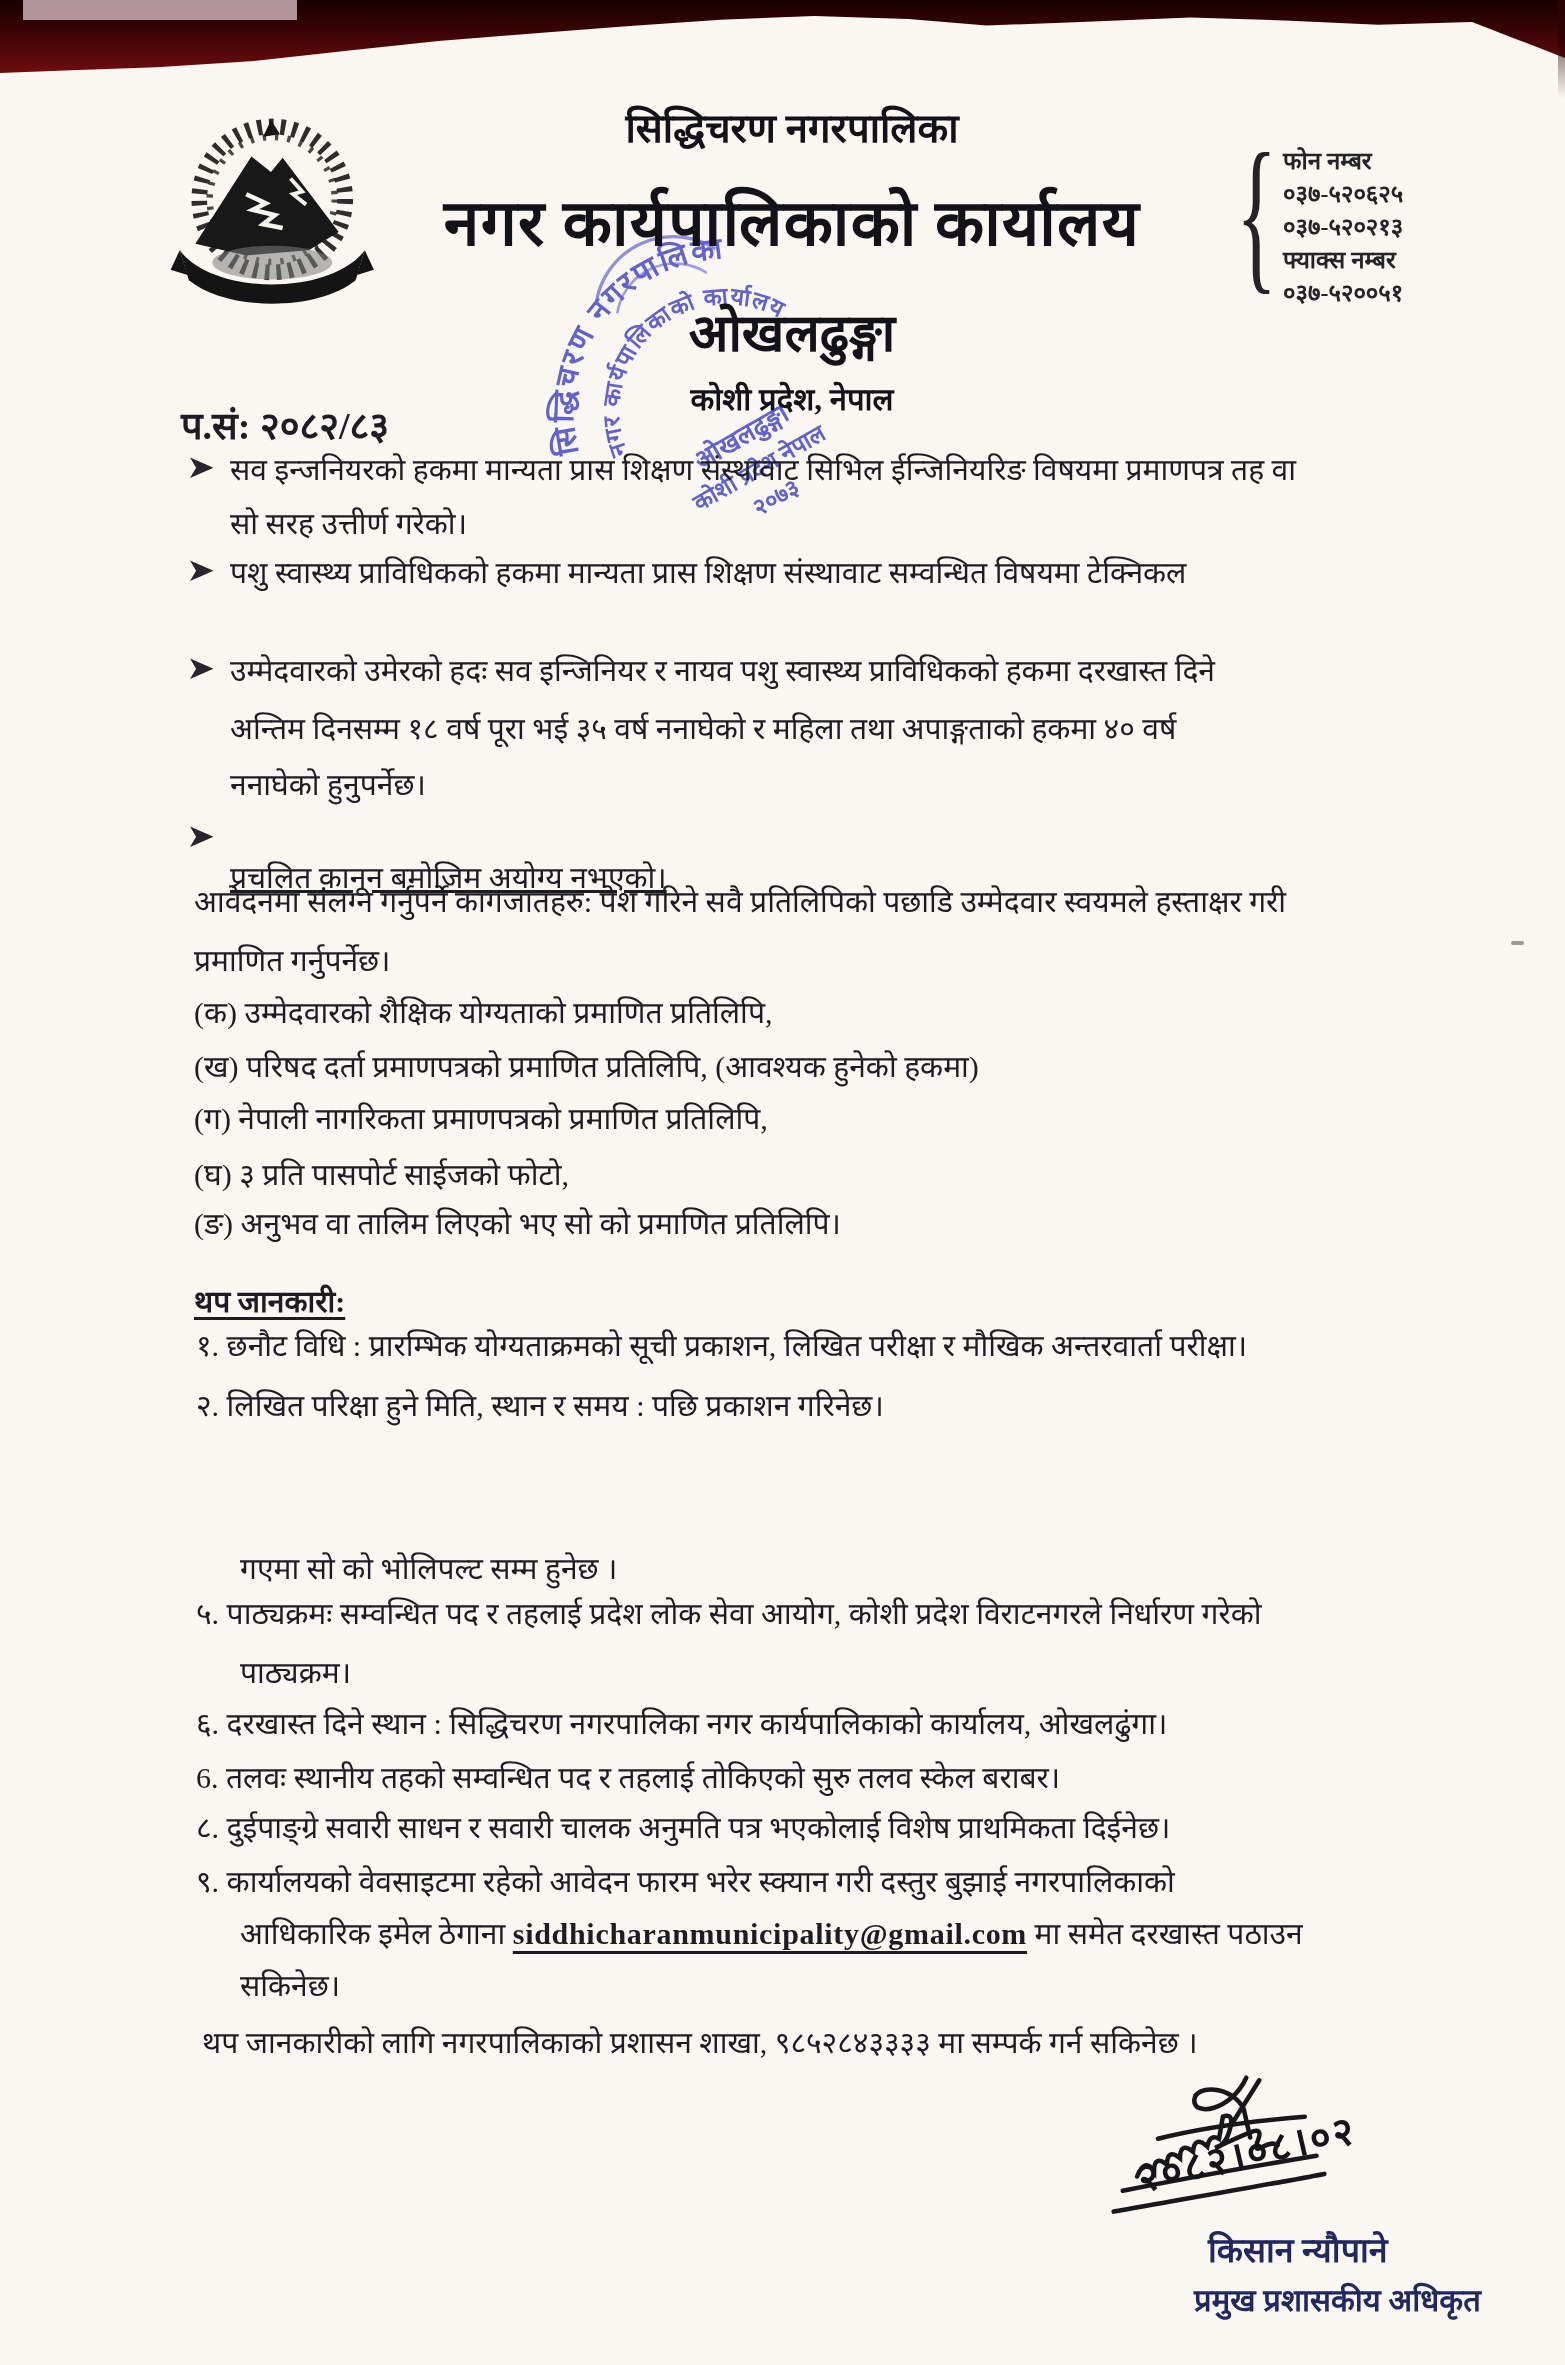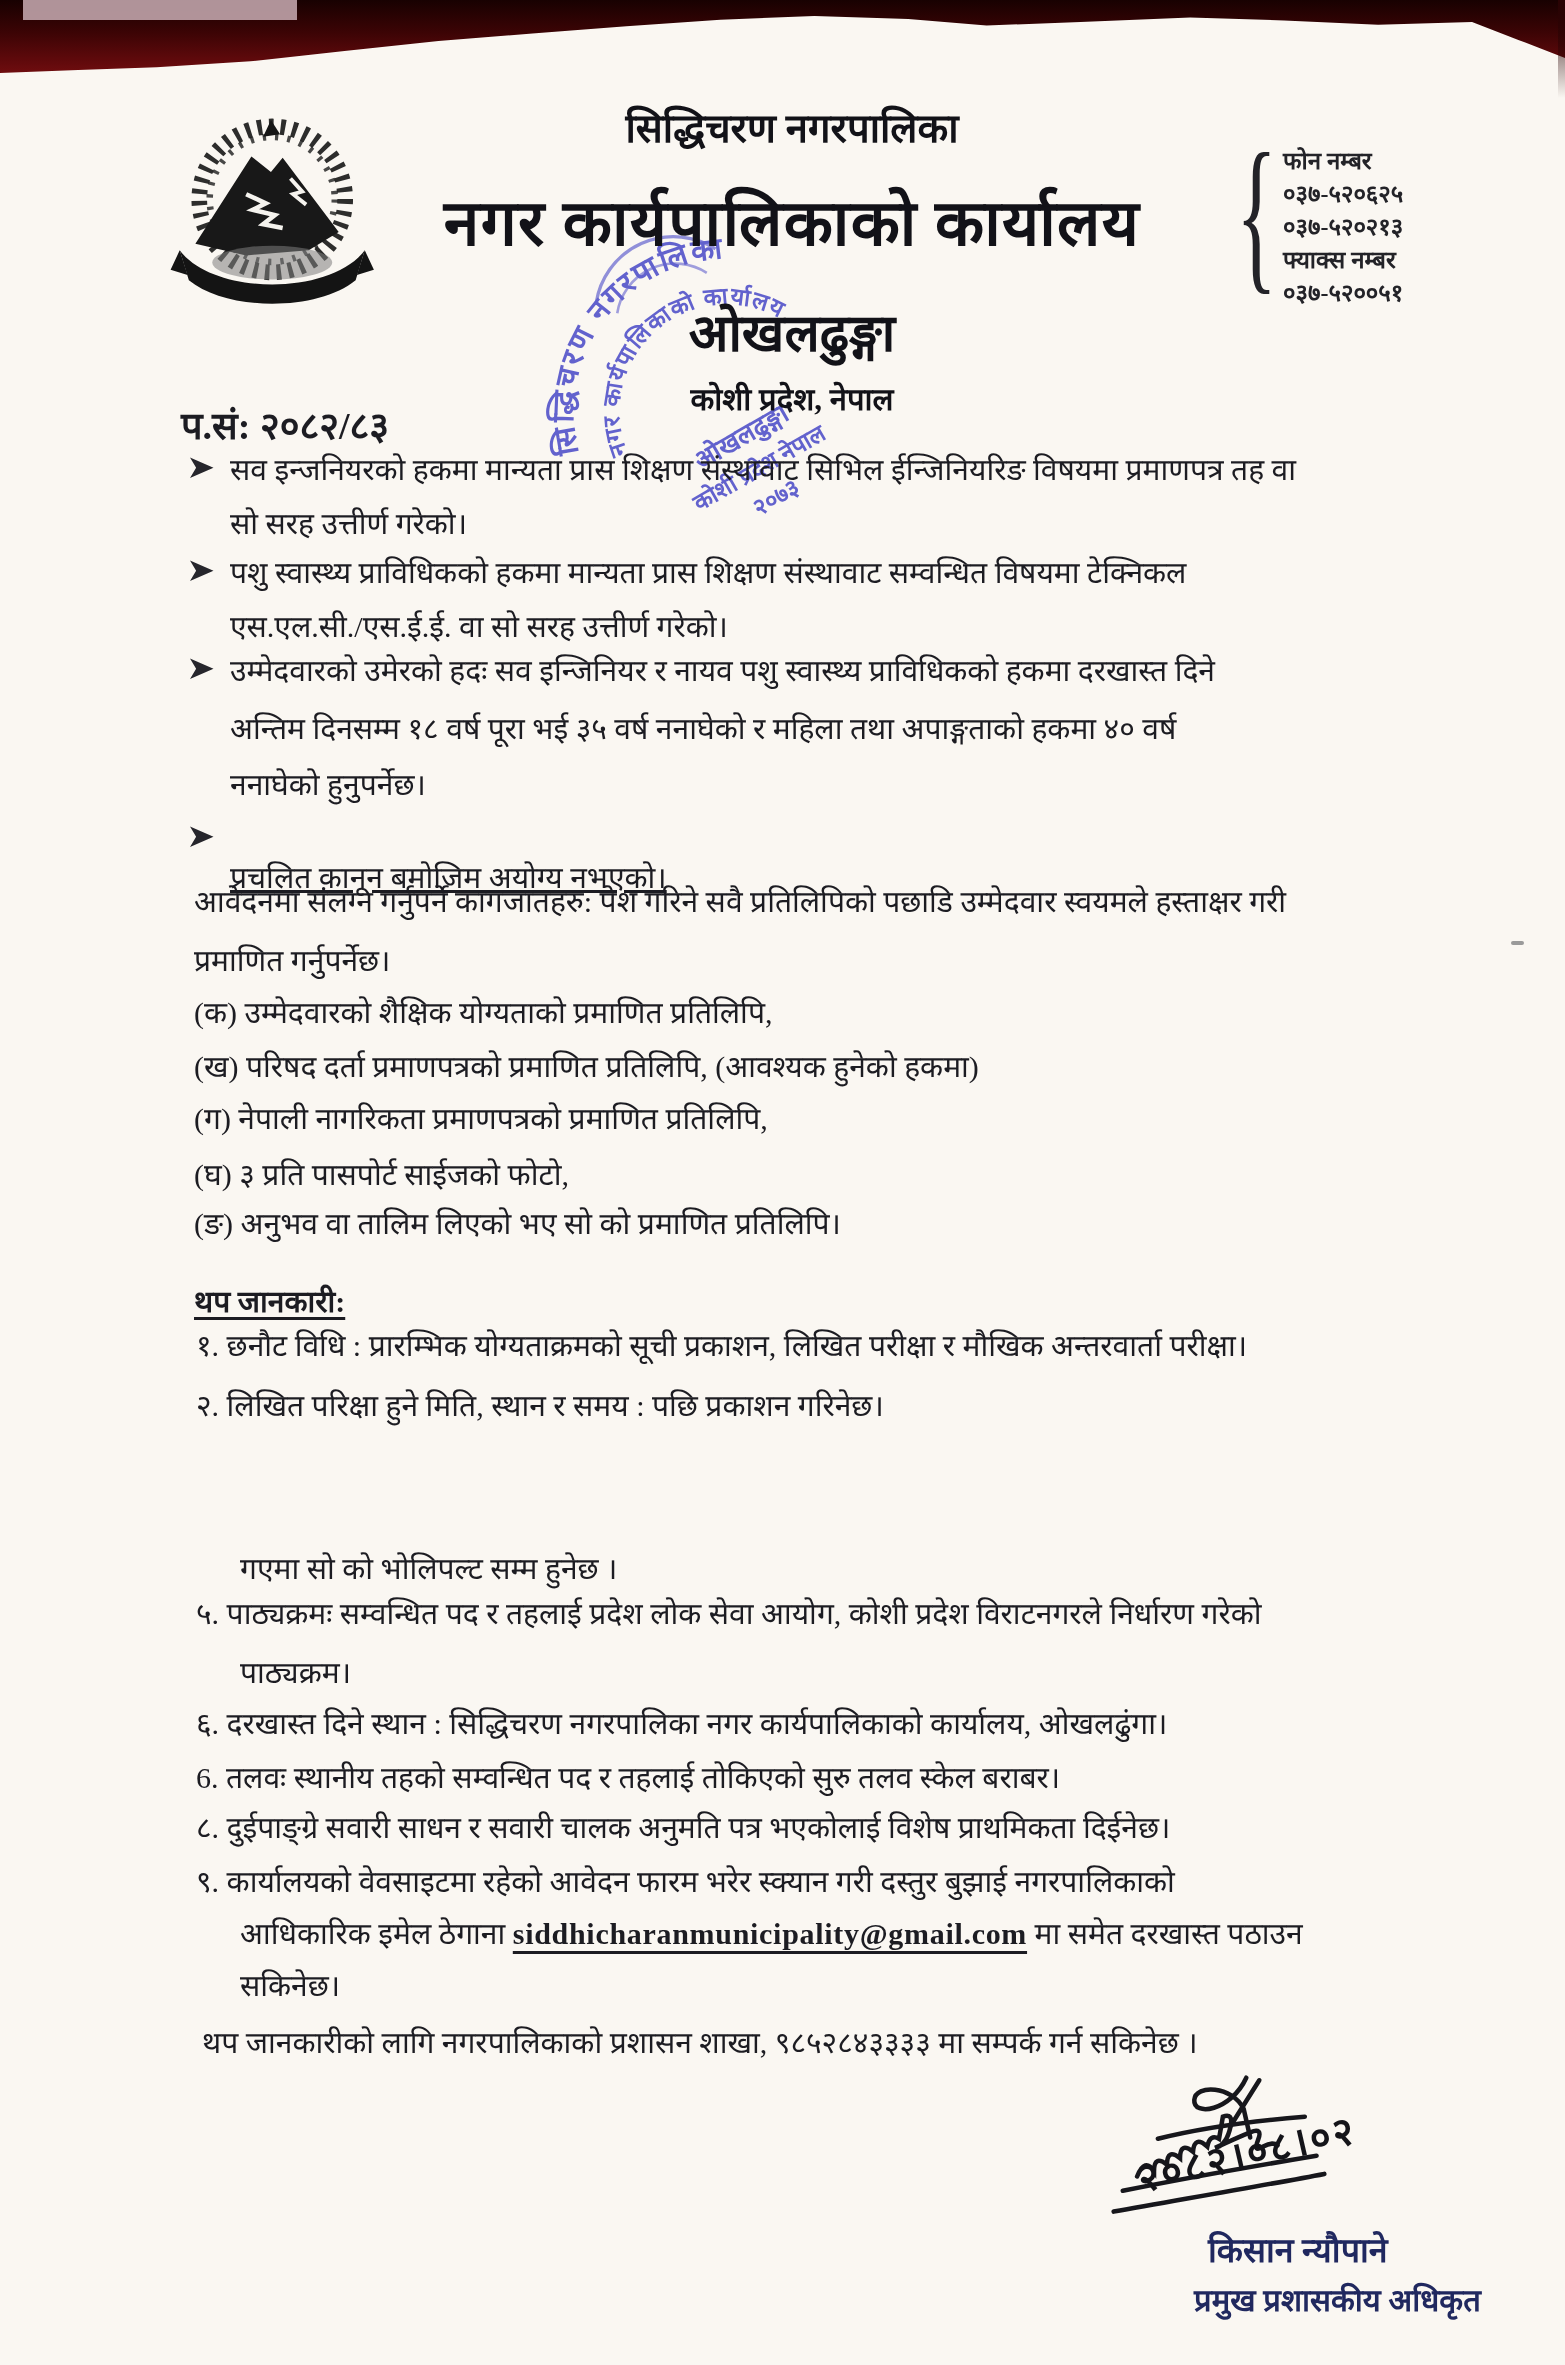--- a/index.html
+++ b/index.html
@@ -99,21 +99,20 @@
     <div>फ्याक्स नम्बर</div>
     <div>०३७-५२००५१</div>
   </div>
 
   <div class="arrow" style="left:190px;top:456px;"></div>
   <div class="ln" style="left:230px;top:448px;">सव इन्जनियरको हकमा मान्यता प्रास शिक्षण संस्थावाट सिभिल ईन्जिनियरिङ विषयमा प्रमाणपत्र तह वा</div>
   <div class="ln" style="left:230px;top:502px;">सो सरह उत्तीर्ण गरेको।</div>
 
   <div class="arrow" style="left:190px;top:559px;"></div>
   <div class="ln" style="left:230px;top:551px;">पशु स्वास्थ्य प्राविधिकको हकमा मान्यता प्रास शिक्षण संस्थावाट सम्वन्धित विषयमा टेक्निकल</div>
-  <div class="ln" style="left:230px;top:605px;">एस.एल.सी./एस.ई.ई. वा सो सरह उत्तीर्ण गरेको।</div>
 
   <div class="arrow" style="left:190px;top:657px;"></div>
   <div class="ln" style="left:230px;top:649px;">उम्मेदवारको उमेरको हदः सव इन्जिनियर र नायव पशु स्वास्थ्य प्राविधिकको हकमा दरखास्त दिने</div>
   <div class="ln" style="left:230px;top:707px;">अन्तिम दिनसम्म १८ वर्ष पूरा भई ३५ वर्ष ननाघेको र महिला तथा अपाङ्गताको हकमा ४० वर्ष</div>
   <div class="ln" style="left:230px;top:763px;">ननाघेको हुनुपर्नेछ।</div>
 
   <div class="arrow" style="left:190px;top:825px;"></div>
   <div class="ln" style="left:230px;top:856px;text-decoration:underline;">प्रचलित कानून बमोजिम अयोग्य नभएको।</div>
 
   <div class="ln" style="left:194px;top:880px;">आवेदनमा संलग्न गर्नुपर्ने कागजातहरु: पेश गरिने सवै प्रतिलिपिको पछाडि उम्मेदवार स्वयमले हस्ताक्षर गरी</div>

